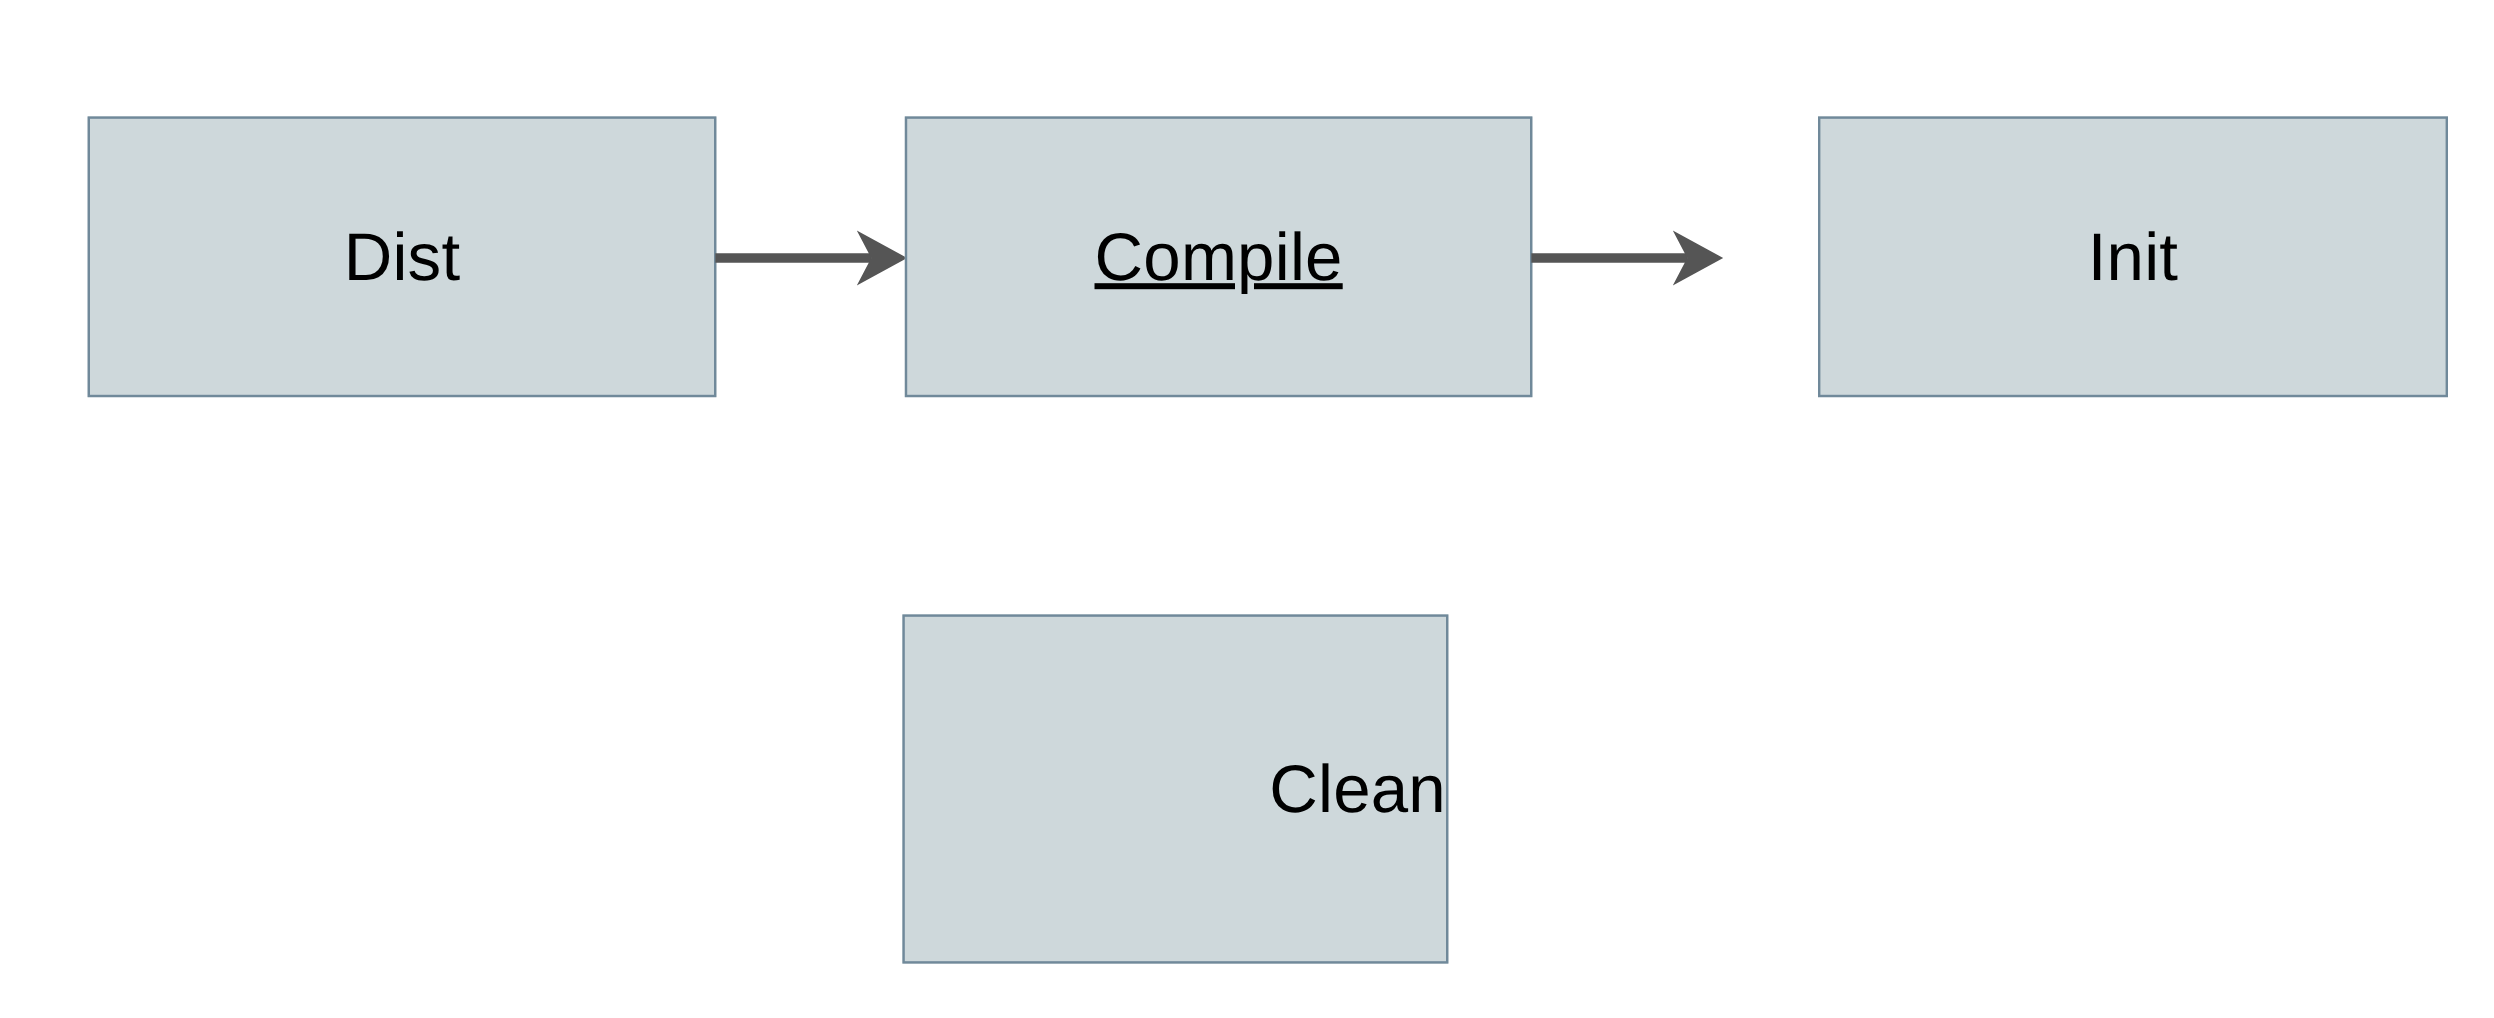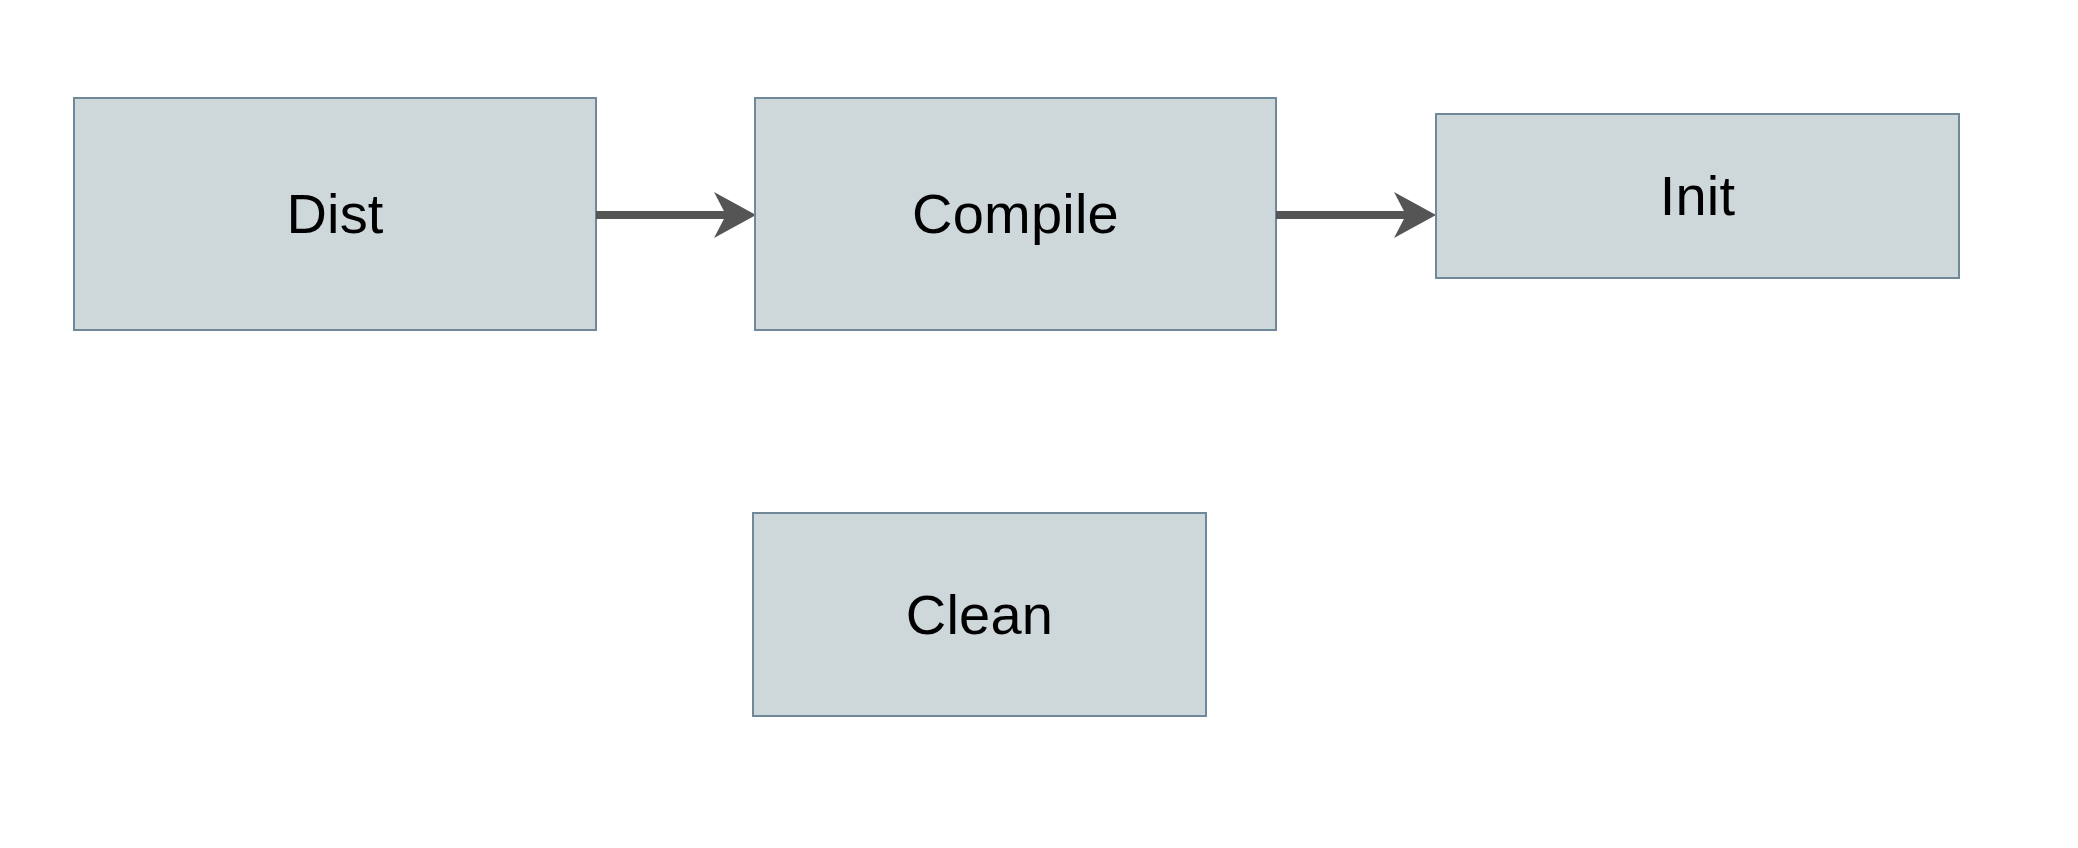--- a/index.html
+++ b/index.html
@@ -48,35 +48,36 @@
     top: 97px;
     width: 524px;
     height: 234px;
   }
 
   #node-compile {
     left: 754px;
     top: 97px;
     width: 523px;
     height: 234px;
+    text-decoration: underline;
   }
 
   #node-init {
-    left: 1435px;
+    left: 1515px;
     top: 97px;
     width: 525px;
-    height: 166px;
-    margin-top: 16px;
+    height: 234px;
   }
 
   #node-clean {
     left: 752px;
     top: 512px;
     width: 455px;
-    height: 205px;
+    height: 291px;
+    justify-content: flex-end;
   }
 
   
   .edge {
     position: absolute;
     top: 180px;
     height: 70px;
     overflow: visible;
   }
 

